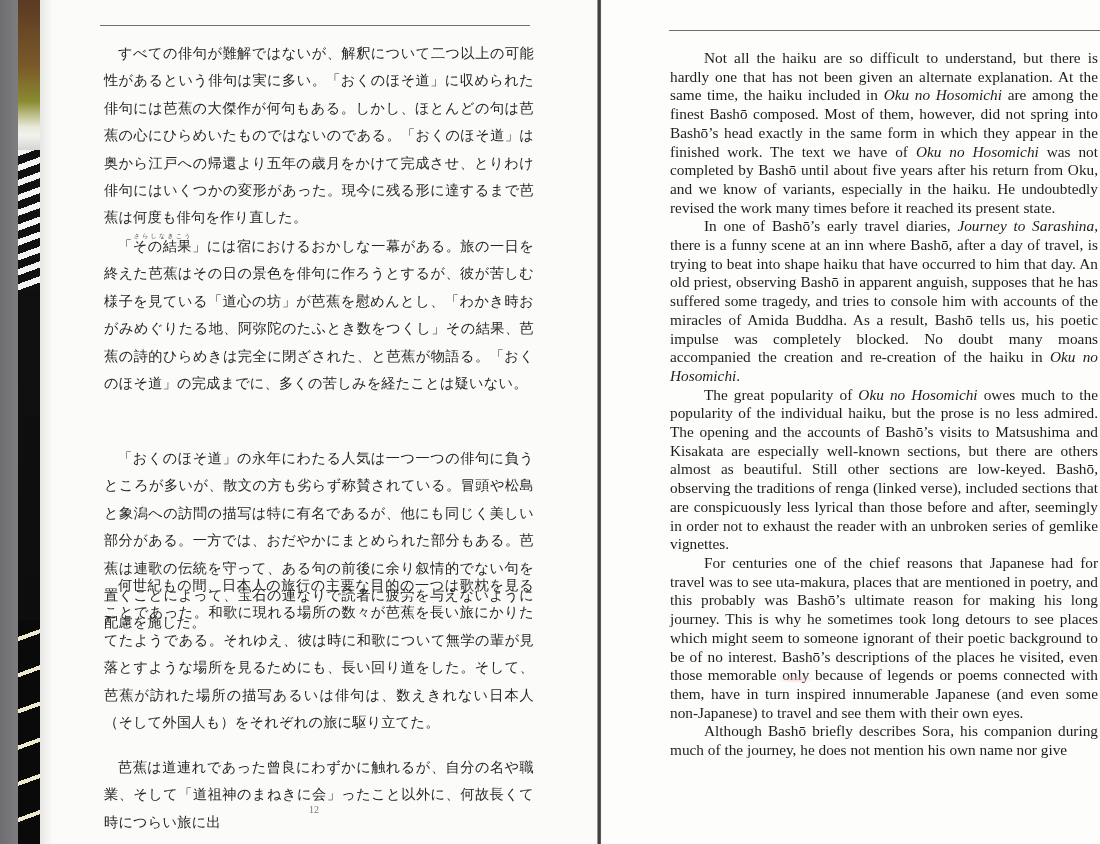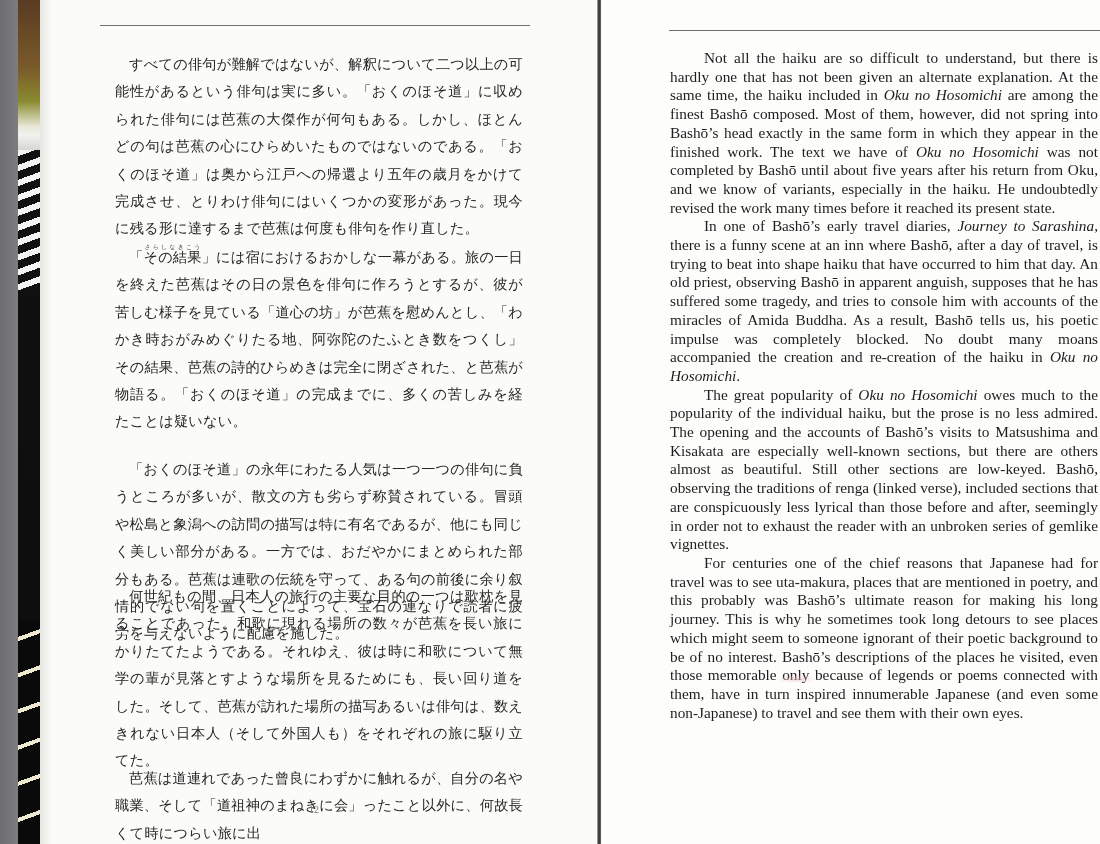--- a/index.html
+++ b/index.html
@@ -23,21 +23,21 @@
   .page.left { left:52px; width:546px; }
   .page.right { left:602px; width:498px; background:#fdfdfc; }
   .gutter { position:absolute; left:597px; top:0; width:4px; height:844px;
     background:linear-gradient(to right,#bdbdbd,#2a2a2a 45%,#6a6a6a); }
   .rule { position:absolute; height:1px; background:#707070; }
   .rule.l { left:100px; top:25px; width:430px; }
   .rule.r { left:669px; top:30px; width:431px; }
 
   .jp { position:absolute; left:104px; width:430px; font-family:"DejaVu Sans", sans-serif;
     font-size:14.2px; line-height:27.4px; color:#262626; letter-spacing:0.2px; }
-  .jp p { margin:11px; text-indent:14px; text-align:justify; }
+  .jp p { margin:0; text-indent:14px; text-align:justify; }
   .jp .p1 { position:absolute; top:40px; width:430px; }
   .jp .p2 { position:absolute; top:233px; width:430px; }
   .jp .p3 { position:absolute; top:446px; width:430px;font-family:Liberation Mono, monospace; }
   .jp .p4 { position:absolute; top:572px; width:430px; }
   .jp .p5 { position:absolute; top:754px; width:430px; }
   ruby rt { font-size:6px; color:#444; }
 
   .en { position:absolute; left:670px; width:428px; top:49px;
     font-family:"Liberation Serif", serif; font-size:15.3px; line-height:18.7px; color:#1d1d1d; }
   .en p { margin:0; text-indent:34px; text-align:justify; }
@@ -83,18 +83,19 @@
   <div class="p5">
       <p>芭蕉は道連れであった曾良にわずかに触れるが、自分の名や職業、そして「道祖神のまねきに会」ったこと以外に、何故長くて時につらい旅に出</p>
     </div>
 </div>
 
 <div class="en">
   <p><span>Not all the haiku are so difficult to understand, but there is hardly one that has not been given an alternate explanation. At the same time, the haiku included in </span><i>Oku no Hosomichi</i><span> are among the finest Bashō composed. Most of them, however, did not spring into Bashō’s head exactly in the same form in which they appear in the finished work. The text we have of </span><i>Oku no Hosomichi</i><span> was not completed by Bashō until about five years after his return from Oku, and we know of variants, especially in the haiku. He undoubtedly revised the work many times before it reached its present state.</span></p>
   <p><span>In one of Bashō’s early travel diaries, </span><i>Journey to Sarashina</i><span>, there is a funny scene at an inn where Bashō, after a day of travel, is trying to beat into shape haiku that have occurred to him that day. An old priest, observing Bashō in apparent anguish, supposes that he has suffered some tragedy, and tries to console him with accounts of the miracles of Amida Buddha. As a result, Bashō tells us, his poetic impulse was completely blocked. No doubt many moans accompanied the creation and re-creation of the haiku in </span><i>Oku no Hosomichi</i><span>.</span></p>
   <p><span>The great popularity of </span><i>Oku no Hosomichi</i><span> owes much to the popularity of the individual haiku, but the prose is no less admired. The opening and the accounts of Bashō’s visits to Matsushima and Kisakata are especially well-known sections, but there are others almost as beautiful. Still other sections are low-keyed. Bashō, observing the traditions of renga (linked verse), included sections that are conspicuously less lyrical than those before and after, seemingly in order not to exhaust the reader with an unbroken series of gemlike vignettes.</span></p>
   <p>For centuries one of the chief reasons that Japanese had for travel was to see uta-makura, places that are mentioned in poetry, and this probably was Bashō’s ultimate reason for making his long journey. This is why he sometimes took long detours to see places which might seem to someone ignorant of their poetic background to be of no interest. Bashō’s descriptions of the places he visited, even those memorable only because of legends or poems connected with them, have in turn inspired innumerable Japanese (and even some non-Japanese) to travel and see them with their own eyes.</p>
+  <p>Although Bashō briefly describes Sora, his companion during much of the journey, he does not mention his own name nor give</p>
 </div>
 
 <div class="smudge"></div>
 
 <div class="pnum l">12</div>
 <div class="pnum r">13</div>
 
 </body></html>

